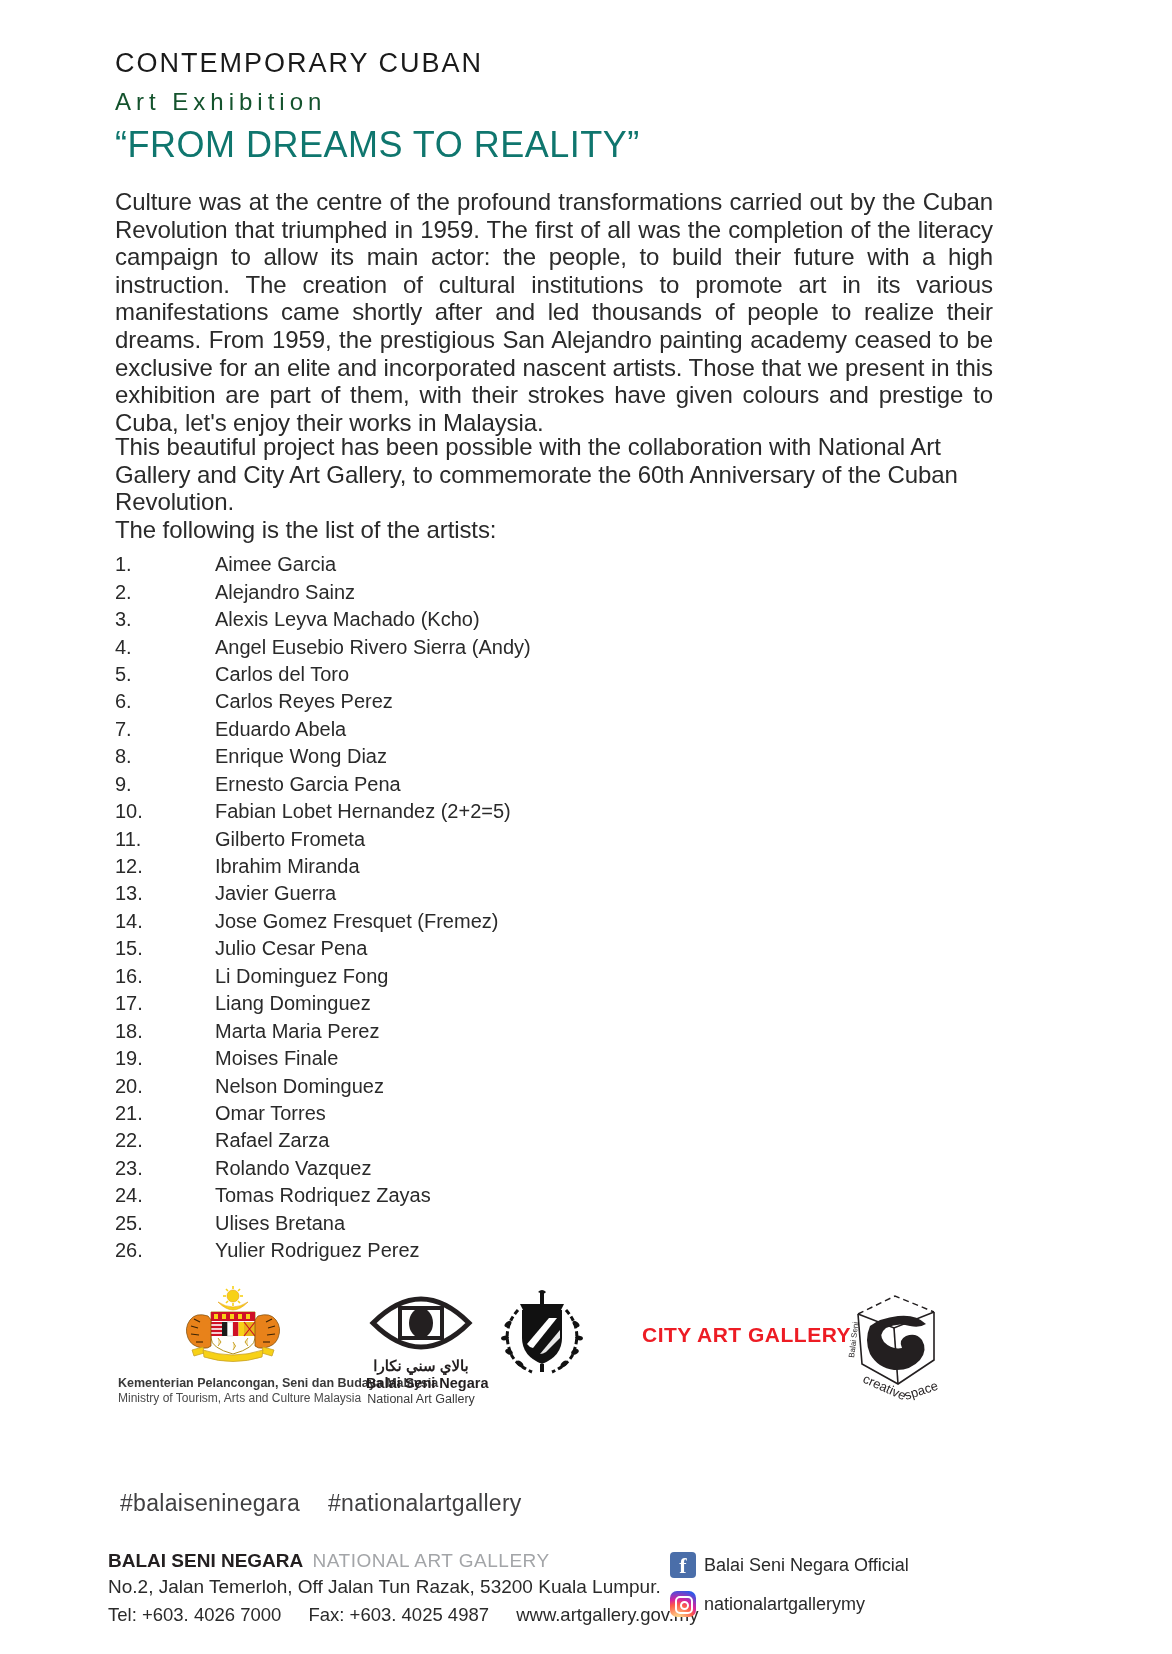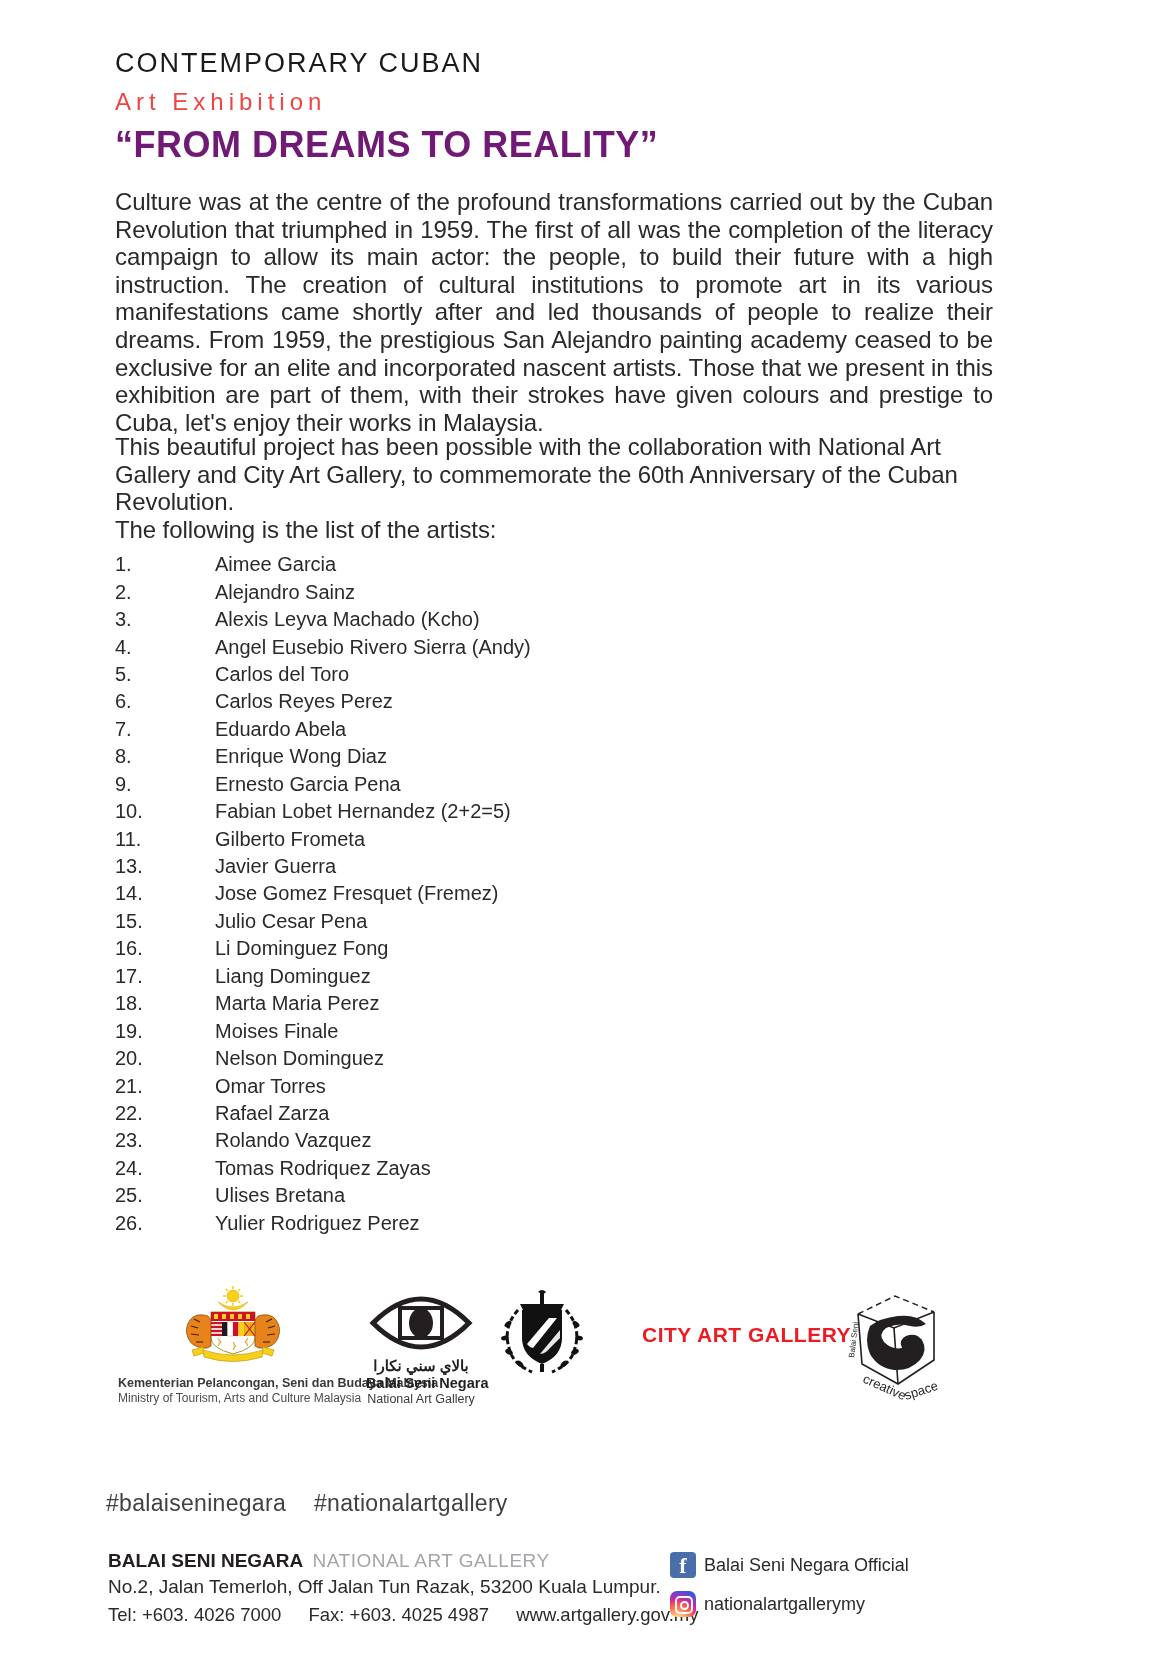--- a/index.html
+++ b/index.html
@@ -9,22 +9,22 @@
     width:1172px; height:1654px;
     background:#ffffff;
     font-family:"Liberation Sans", sans-serif;
     color:#231f20;
     overflow:hidden;
     border-radius:27px;
   }
   
   .header { position:absolute; left:115px; top:48px; }
   .kicker { font-size:27px; letter-spacing:2px; font-weight:400; color:#1a1a1a; }
-  .subtitle { font-size:24px; letter-spacing:5px; margin-top:9px; color:#ef4444; }
-  .title { font-size:36px; font-weight:700; letter-spacing:0.5px; margin-top:8px; color:#701a75; }
+  .subtitle { font-size:24px; letter-spacing:5px; margin-top:9px; color:#14532d; }
+  .title { font-size:36px; font-weight:400; letter-spacing:0.5px; margin-top:8px; color:#0f766e; }
   
   .para { position:absolute; left:115px; width:878px; font-size:24px; line-height:27.6px; text-align:justify; color:#2a2a2a; letter-spacing:-0.1px; }
   .para1 { top:188px; }
   .para2 { top:433px; text-align:left; }
   .para2 .line2 { display:block; }
   
   .artist-list { position:absolute; left:115px; top:551px; font-size:20px; color:#2a2a2a; }
   .artist-row { display:flex; height:27.45px; align-items:center; }
   .artist-num { width:100px; }
   
@@ -33,21 +33,21 @@
   .ministry-caption1 { font-size:12.5px; font-weight:700; color:#3a3a3a; margin-top:4px; white-space:nowrap; }
   .ministry-caption2 { font-size:12px; color:#4a4a4a; margin-top:1px; white-space:nowrap; }
   .logo-balai { position:absolute; left:366px; top:12px; width:110px; text-align:center; }
   .balai-jawi { font-size:15px; font-weight:700; color:#231f20; line-height:16px; }
   .balai-name { font-size:14.5px; font-weight:700; color:#231f20; margin-top:1px; white-space:nowrap; }
   .balai-sub { font-size:12.5px; color:#3a3a3a; margin-top:1px; white-space:nowrap; }
   .logo-cuba { position:absolute; left:492px; top:10px; width:100px; }
   .logo-city { position:absolute; left:642px; top:43px; width:220px; font-size:21px; font-weight:700; letter-spacing:0.5px; white-space:nowrap; }
   .logo-creative { position:absolute; left:840px; top:2px; width:110px; }
   
-  .hashtags { position:absolute; left:106px; top:1490px; font-size:23px; color:#414042; letter-spacing:0.3px; }
+  .hashtags { position:absolute; left:120px; top:1490px; font-size:23px; color:#414042; letter-spacing:0.3px; }
   .hashtags span { margin-right:28px; }
   
   .footer { position:absolute; left:108px; top:1550px; width:960px; }
   .footer-name { font-size:19px; }
   .footer-name .bold { font-weight:700; color:#231f20; }
   .footer-name .gray { color:#a3a5a8; letter-spacing:0.5px; margin-left:4px; }
   .footer-address { font-size:19px; margin-top:4px; color:#2a2a2a; }
   .footer-tel { font-size:18.5px; margin-top:6px; color:#2a2a2a; }
   .footer-tel span { margin-right:22px; }
   .social { position:absolute; left:562px; top:2px; }
@@ -114,20 +114,24 @@
         <span class="artist-num">9.</span>
         <span class="artist-name">Ernesto Garcia Pena</span>
       </div>
       <div class="artist-row">
         <span class="artist-num">10.</span>
         <span class="artist-name">Fabian Lobet Hernandez (2+2=5)</span>
       </div>
       <div class="artist-row">
         <span class="artist-num">11.</span>
         <span class="artist-name">Gilberto Frometa</span>
+      </div>
+      <div class="artist-row">
+        <span class="artist-num">12.</span>
+        <span class="artist-name">Ibrahim Miranda</span>
       </div>
       <div class="artist-row">
         <span class="artist-num">13.</span>
         <span class="artist-name">Javier Guerra</span>
       </div>
       <div class="artist-row">
         <span class="artist-num">14.</span>
         <span class="artist-name">Jose Gomez Fresquet (Fremez)</span>
       </div>
       <div class="artist-row">

